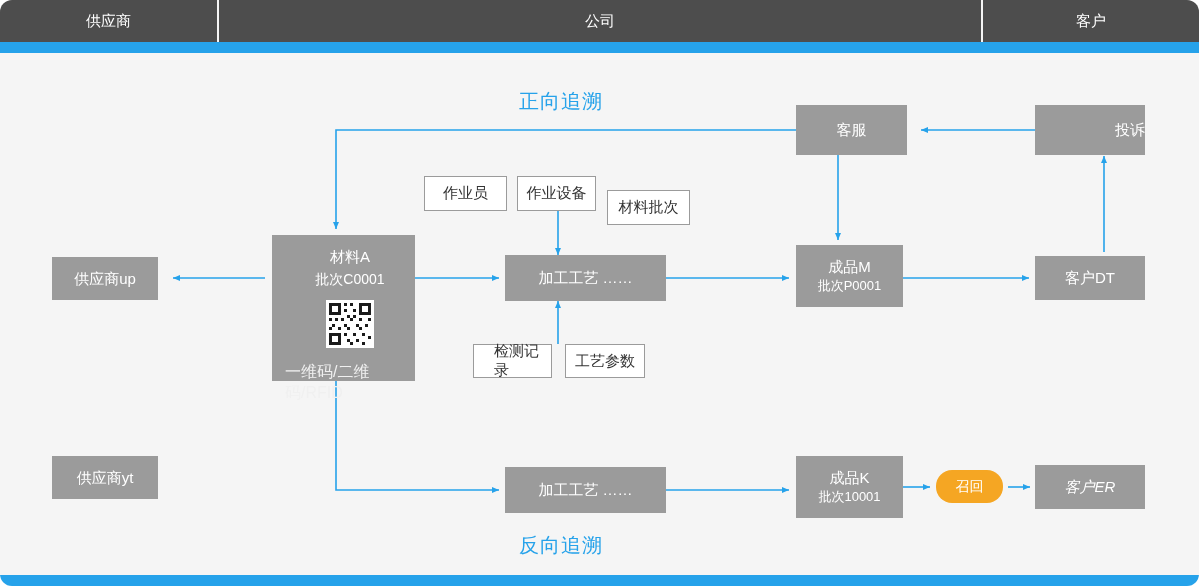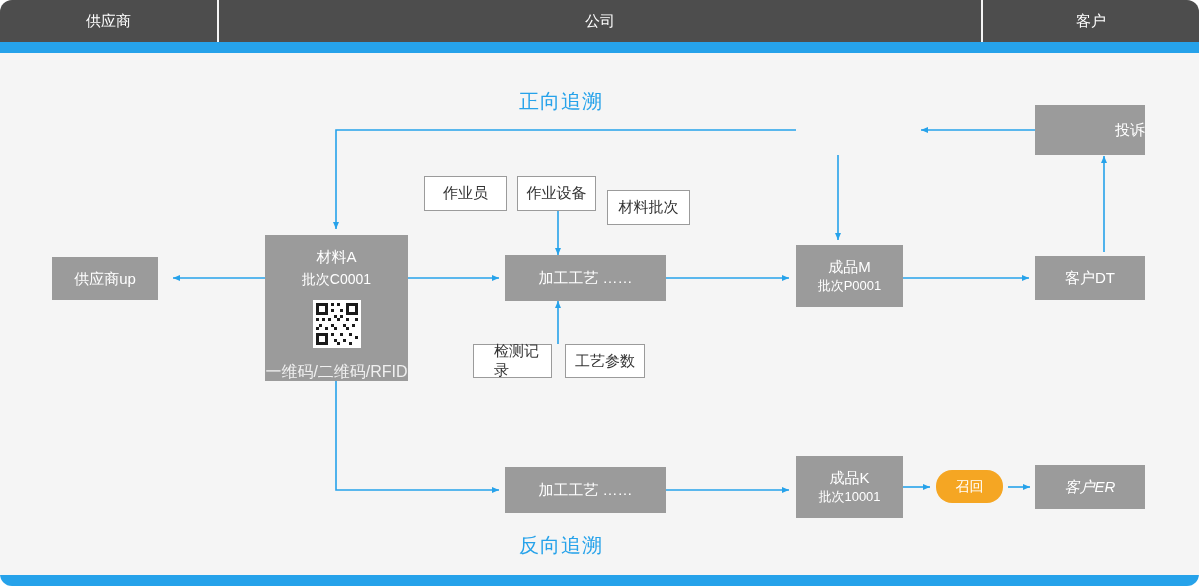--- a/index.html
+++ b/index.html
@@ -209,39 +209,42 @@
 
       <path d="M903,487 L930,487" marker-end="url(#ah)"></path>
 
       <path d="M1008,487 L1030,487" marker-end="url(#ah)"></path>
     </g>
   </svg>
 
   <div class="caption" style="left:519px; top:88px;">正向追溯</div>
   <div class="caption" style="left:519px; top:532px;">反向追溯</div>
 
+  <div class="node" style="left:796px; top:105px; width:111px; height:50px;">
+    <span>客服</span>
+  </div>
   <div class="node" style="left:1035px; top:105px; width:110px; height:50px;align-items:flex-end;">
     <span>投诉</span>
   </div>
 
   <div class="whitebox" style="left:424px; top:176px; width:83px; height:35px;">
     <span>作业员</span>
   </div>
   <div class="whitebox" style="left:517px; top:176px; width:79px; height:35px;">
     <span>作业设备</span>
   </div>
   <div class="whitebox" style="left:607px; top:190px; width:83px; height:35px;">
     <span>材料批次</span>
   </div>
 
   <div class="node" style="left:52px; top:257px; width:106px; height:43px;">
     <span>供应商up</span>
   </div>
 
-  <div class="matcard" style="left:265px; top:235px; width:143px; height:146px;">
+  <div class="matcard" style="left:272px; top:235px; width:143px; height:146px;padding-left:13px;">
     <div class="t1">材料A</div>
     <div class="t2">批次C0001</div>
     <div class="qr">
       <svg width="48" height="48" viewBox="0 0 48 48" xmlns="http://www.w3.org/2000/svg">
         <rect width="48" height="48" fill="#ffffff"></rect>
         <g fill="#1a1a1a">
           <rect x="3" y="3" width="12" height="12"></rect>
             <rect x="6" y="6" width="6" height="6" fill="#ffffff"></rect>
           <rect x="33" y="3" width="12" height="12"></rect>
             <rect x="36" y="6" width="6" height="6" fill="#ffffff"></rect>
@@ -294,20 +297,23 @@
     <span>客户DT</span>
   </div>
 
   <div class="whitebox" style="left:473px; top:344px; width:79px; height:34px;padding-left:20px;">
     <span>检测记录</span>
   </div>
   <div class="whitebox" style="left:565px; top:344px; width:80px; height:34px;">
     <span>工艺参数</span>
   </div>
 
+  <div class="node" style="left:52px; top:456px; width:106px; height:43px;">
+    <span>供应商yt</span>
+  </div>
 
   <div class="node" style="left:505px; top:467px; width:161px; height:46px;">
     <span>加工工艺  ……</span>
   </div>
 
   <div class="node" style="left:796px; top:456px; width:107px; height:62px;">
     <span>成品K</span>
     <span class="sub">批次10001</span>
   </div>
 

